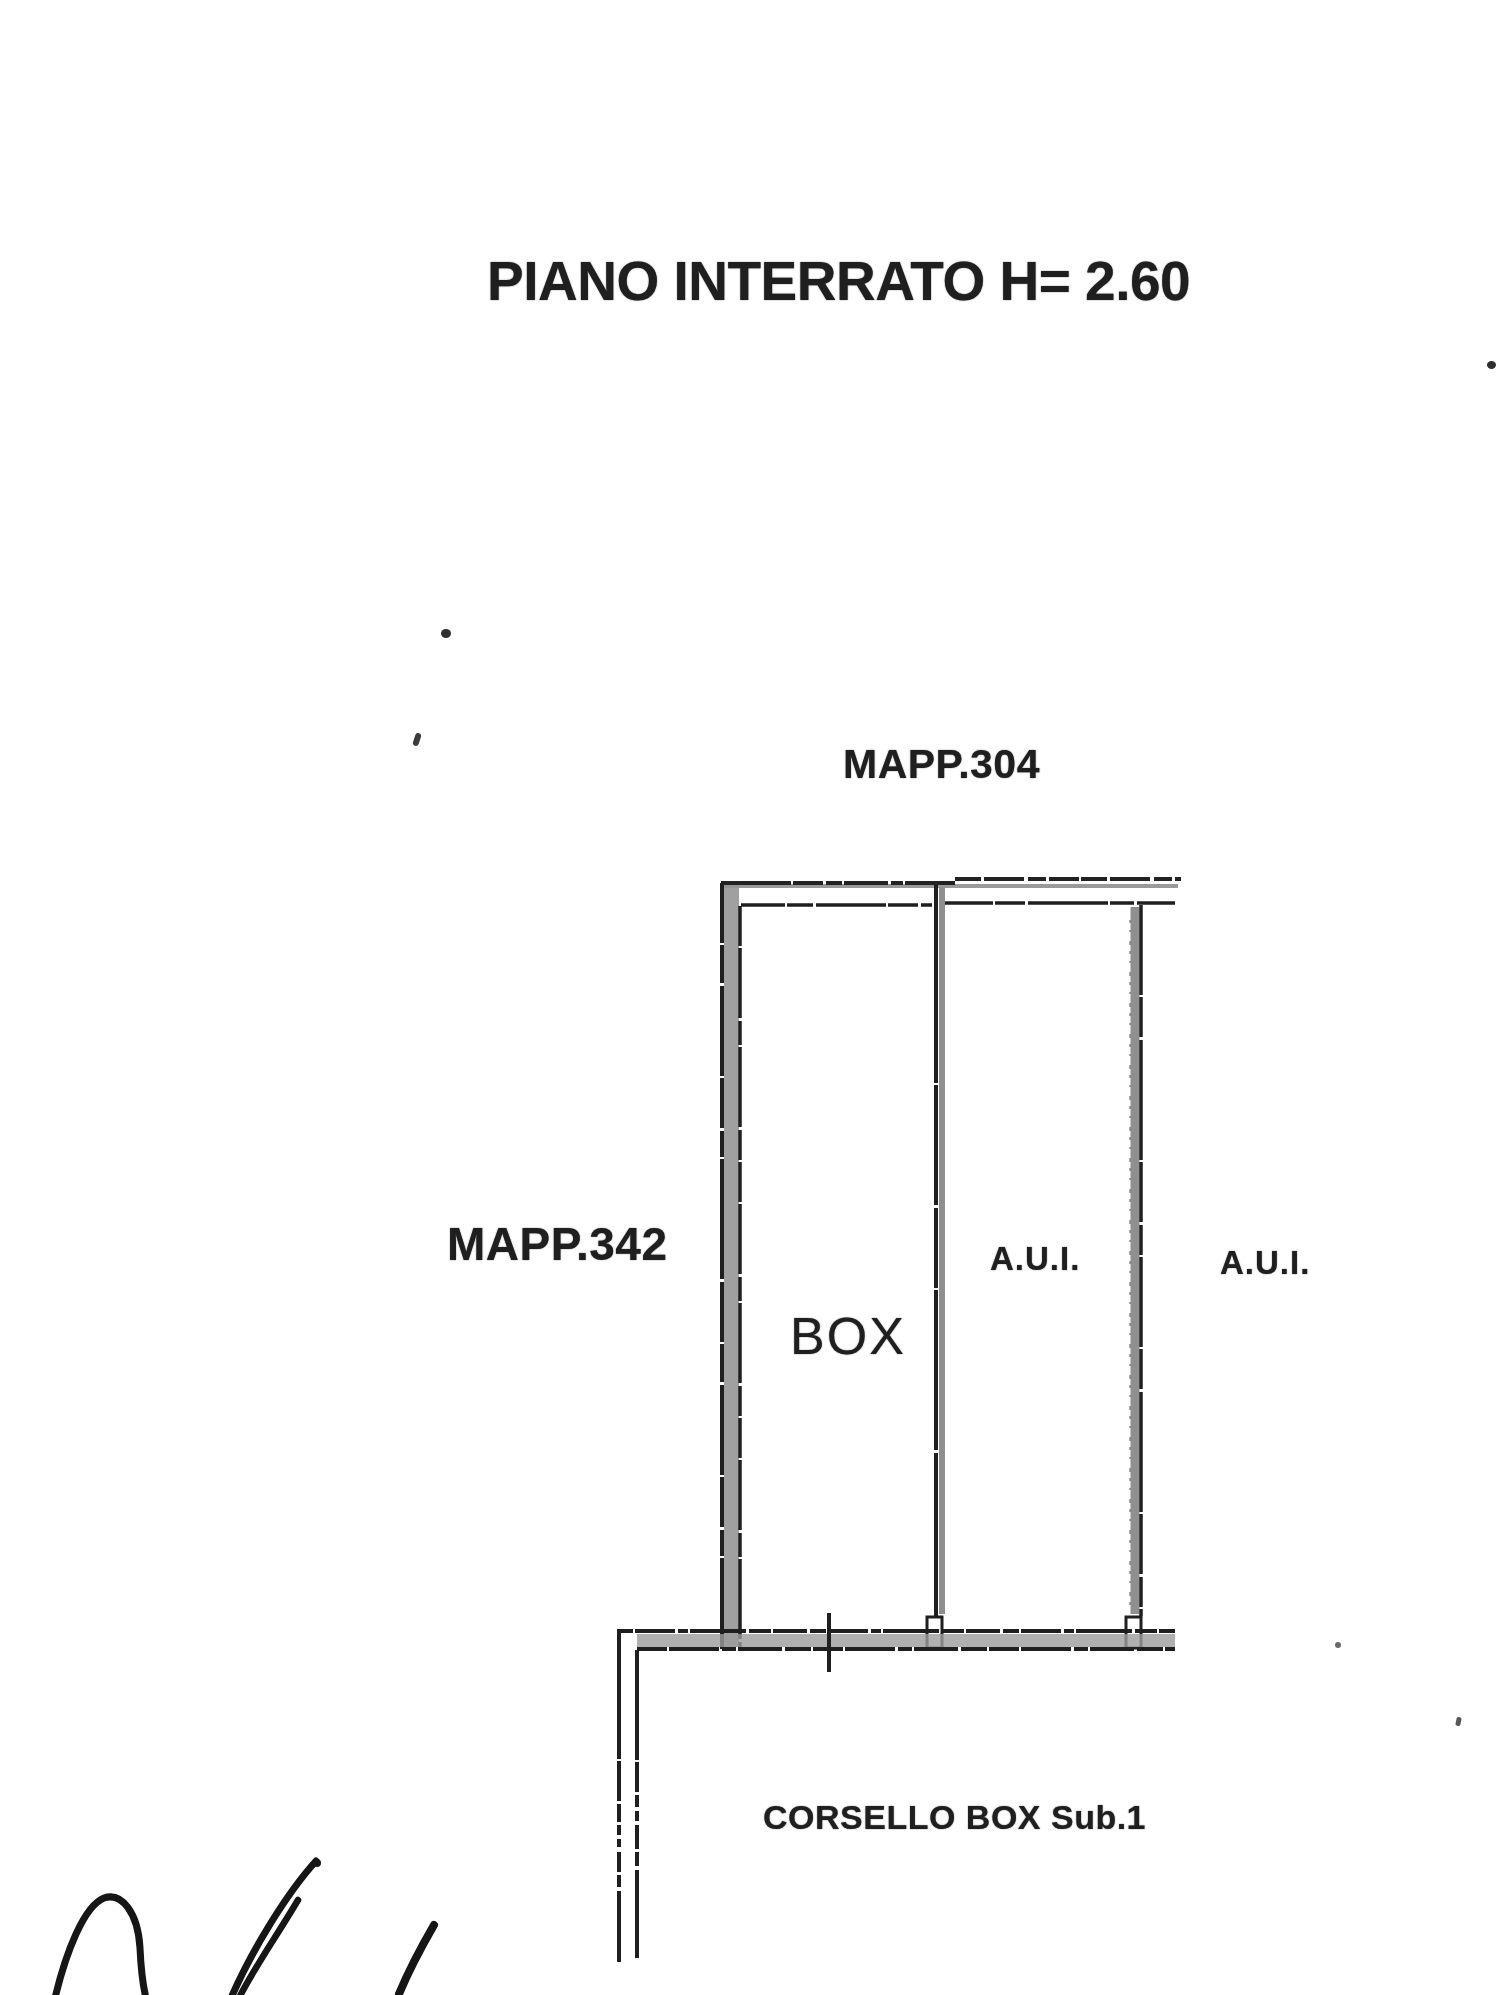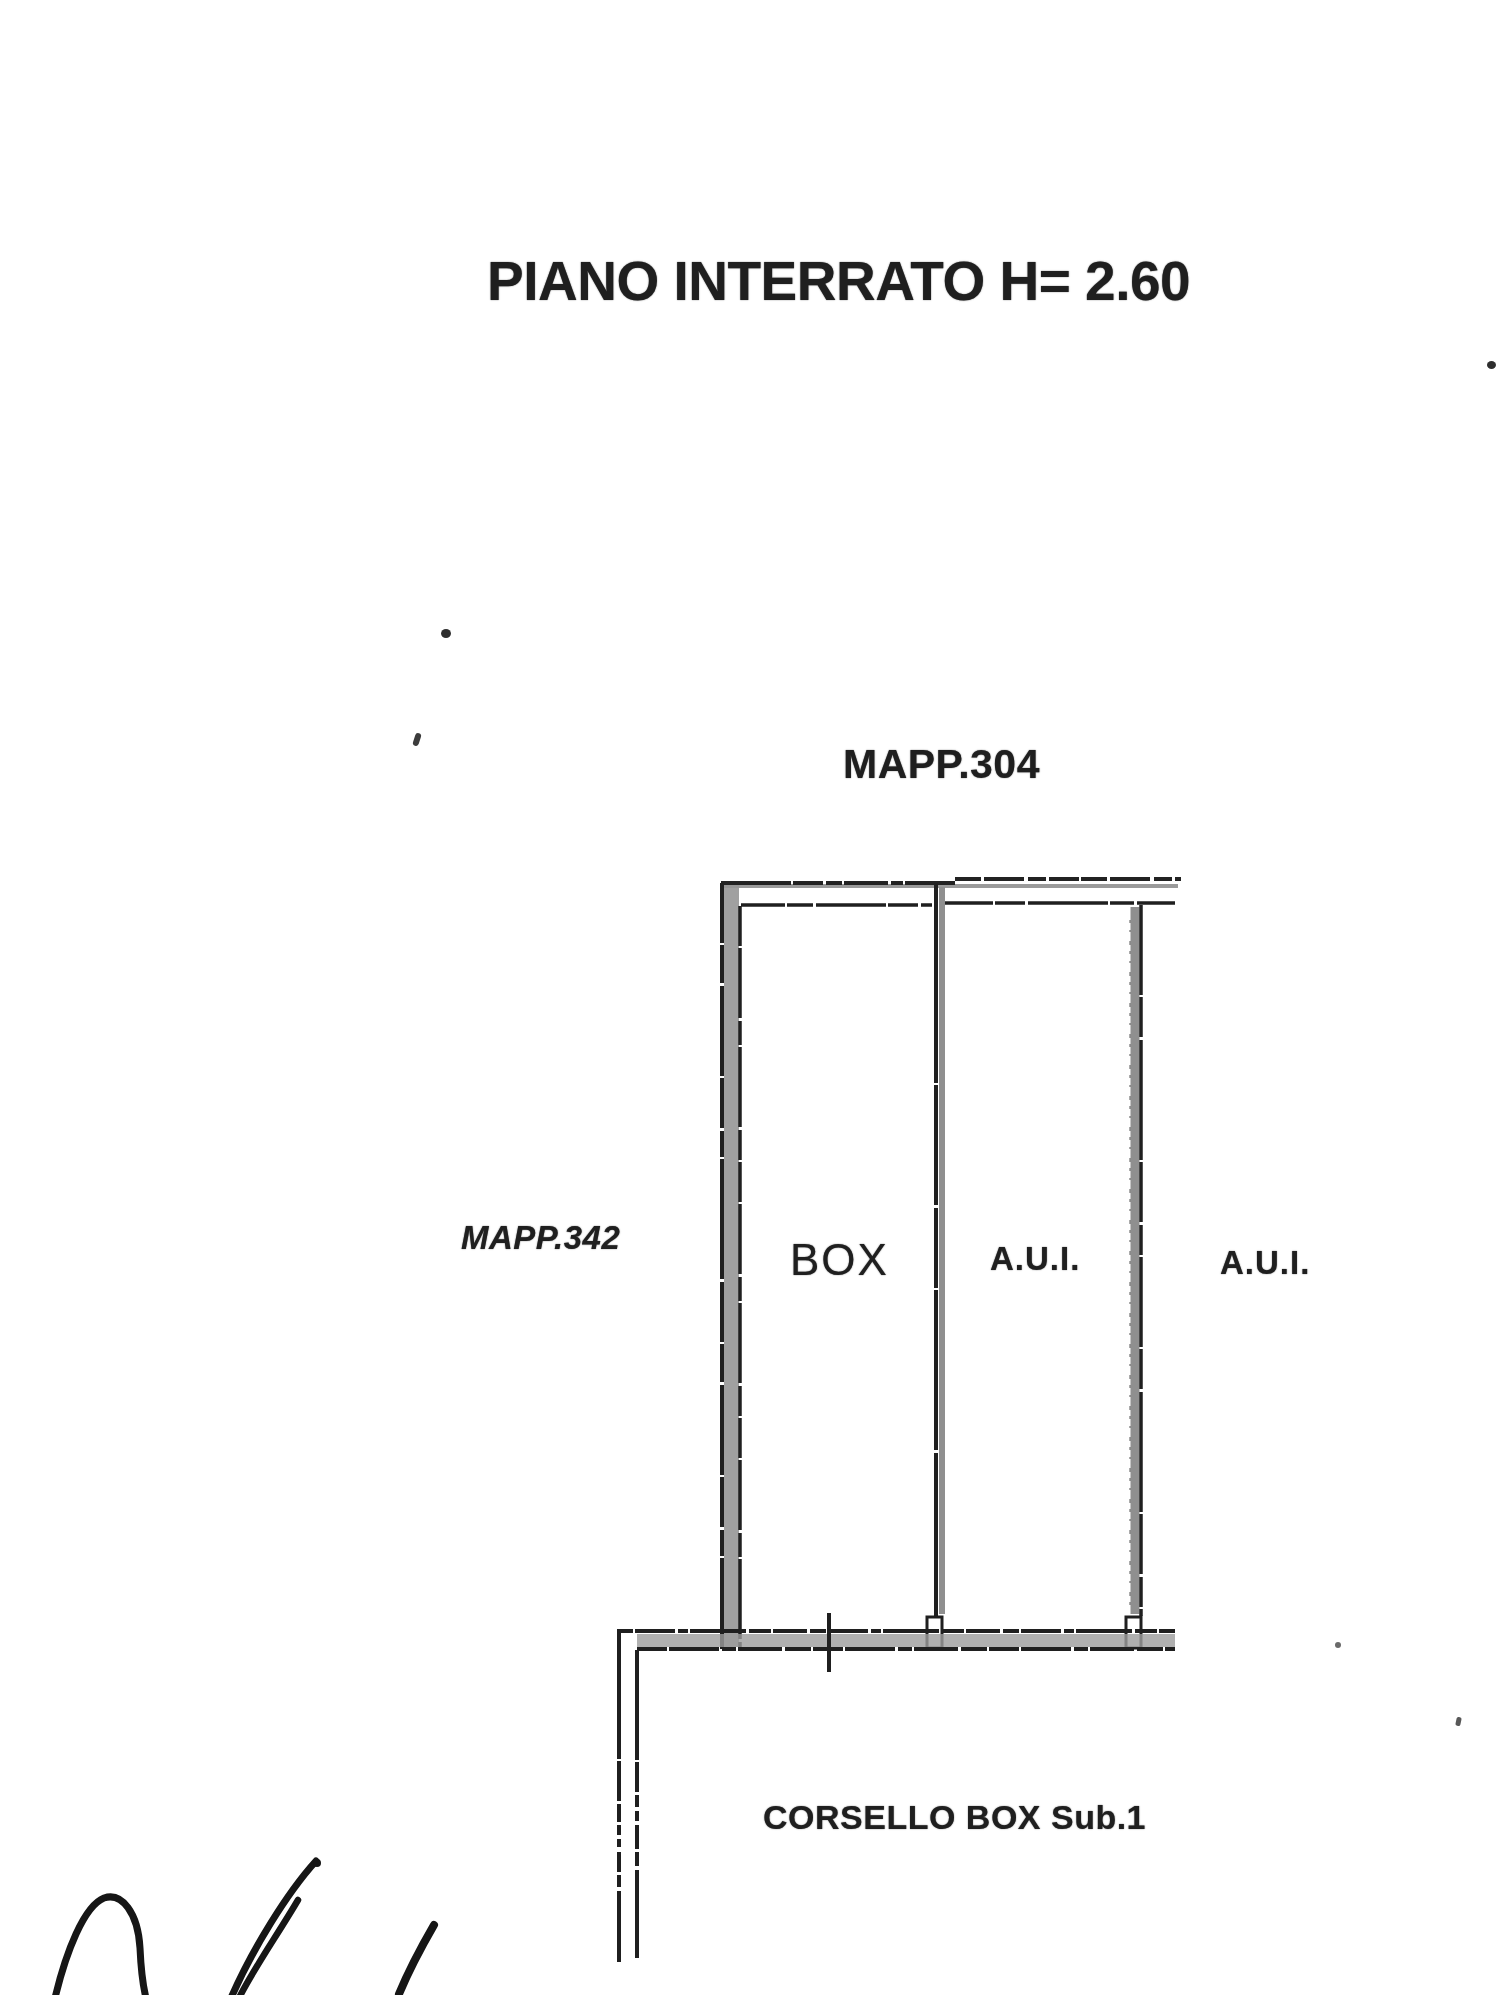--- a/index.html
+++ b/index.html
@@ -21,22 +21,22 @@
     text-shadow:0 0 1.3px rgba(25,25,25,.75);
     line-height:1;
   }
   .title{
     left:487px;top:254px;
     font-size:55px;
     font-weight:700;
     letter-spacing:-0.5px;
   }
   .mapp-top{ left:843px;top:744px; font-size:41px;font-weight:700;letter-spacing:0.5px;}
-  .mapp-left{ left:461px;top:1221px;font-size:33px;font-weight:700;letter-spacing:0.5px;font-style:italic;}
-  .room-box{ left:790px;top:1238px;font-size:44px;font-weight:400;letter-spacing:2px;}
+  .mapp-left{ left:447px;top:1221px;font-size:46px;font-weight:700;letter-spacing:0.5px;}
+  .room-box{ left:790px;top:1310px;font-size:52px;font-weight:400;letter-spacing:2px;}
   .room-aui{ left:990px;top:1242px;font-size:33px;font-weight:700;letter-spacing:1px;}
   .adj-aui{ left:1220px;top:1246px;font-size:33px;font-weight:700;letter-spacing:1px;}
   .corridor{ left:763px;top:1800px;font-size:34px;font-weight:700;letter-spacing:0.5px;text-align:right;}
   .drawing{
     position:absolute;left:0;top:0;width:1500px;height:1995px;
   }
   .speck{
     position:absolute;background:#3a3a3a;border-radius:50%;
   }
   .speck.s1{left:441px;top:629px;width:10px;height:9px;background:#2e2e2e;}

